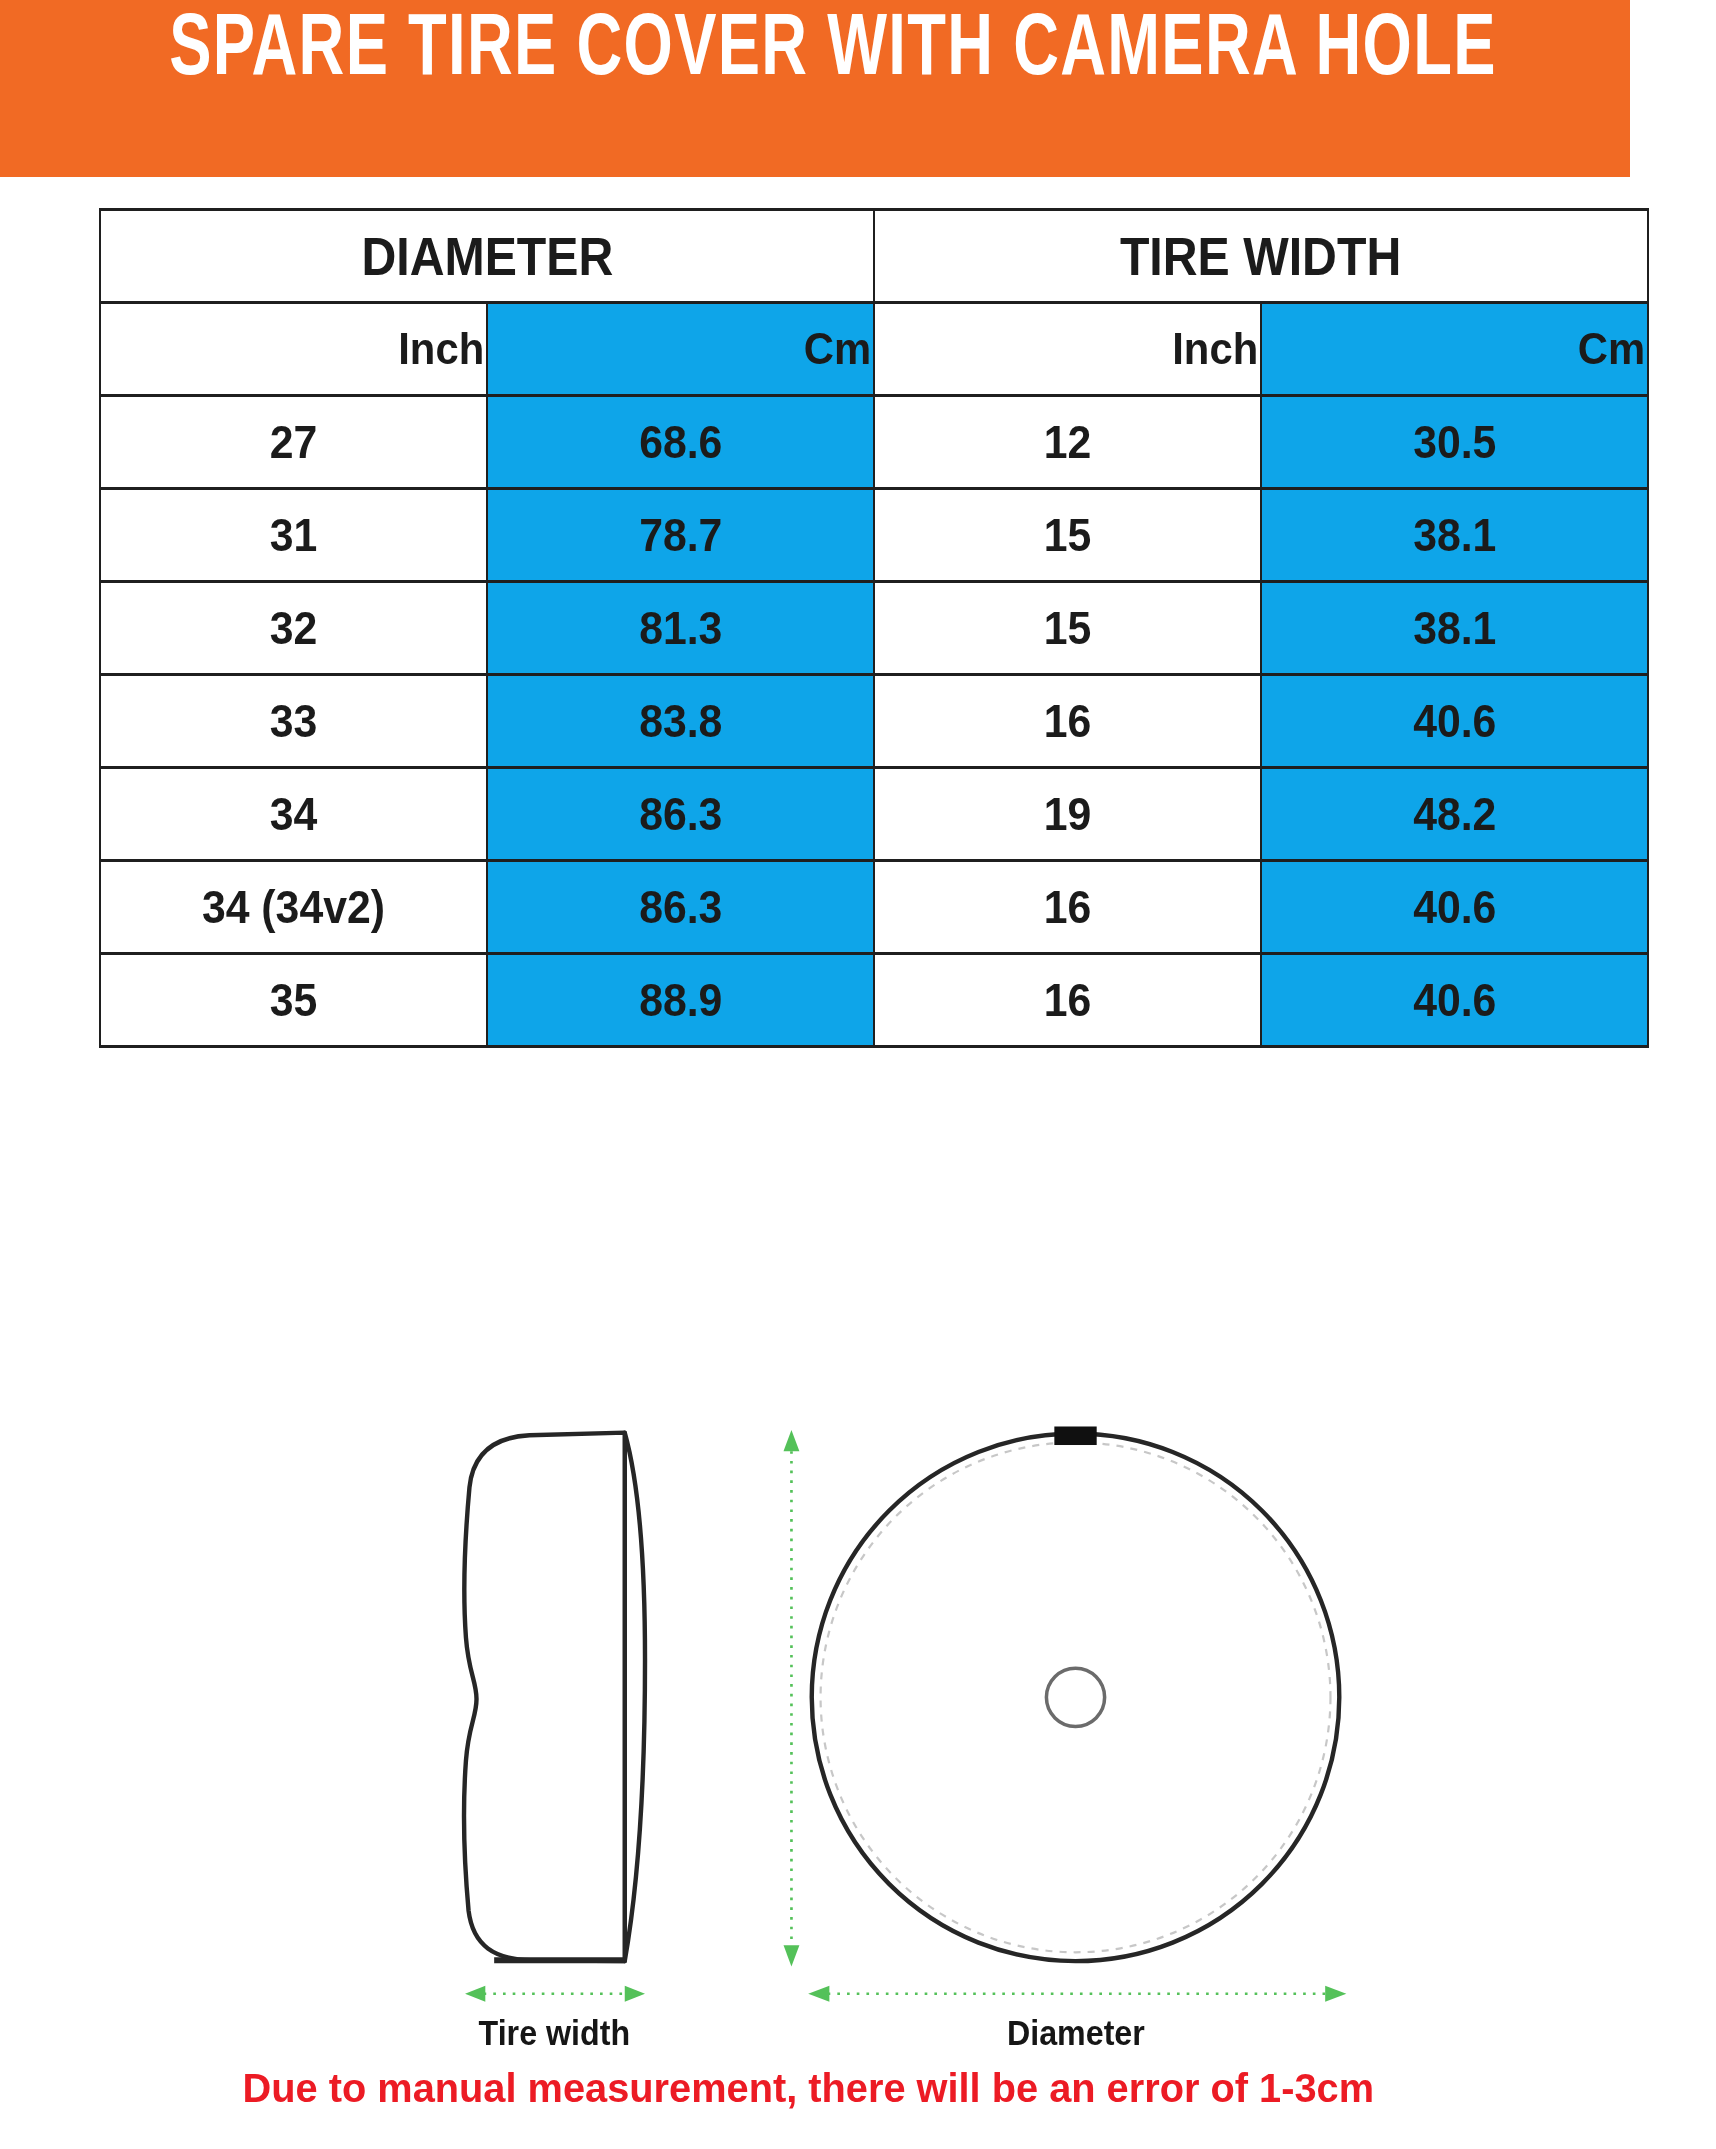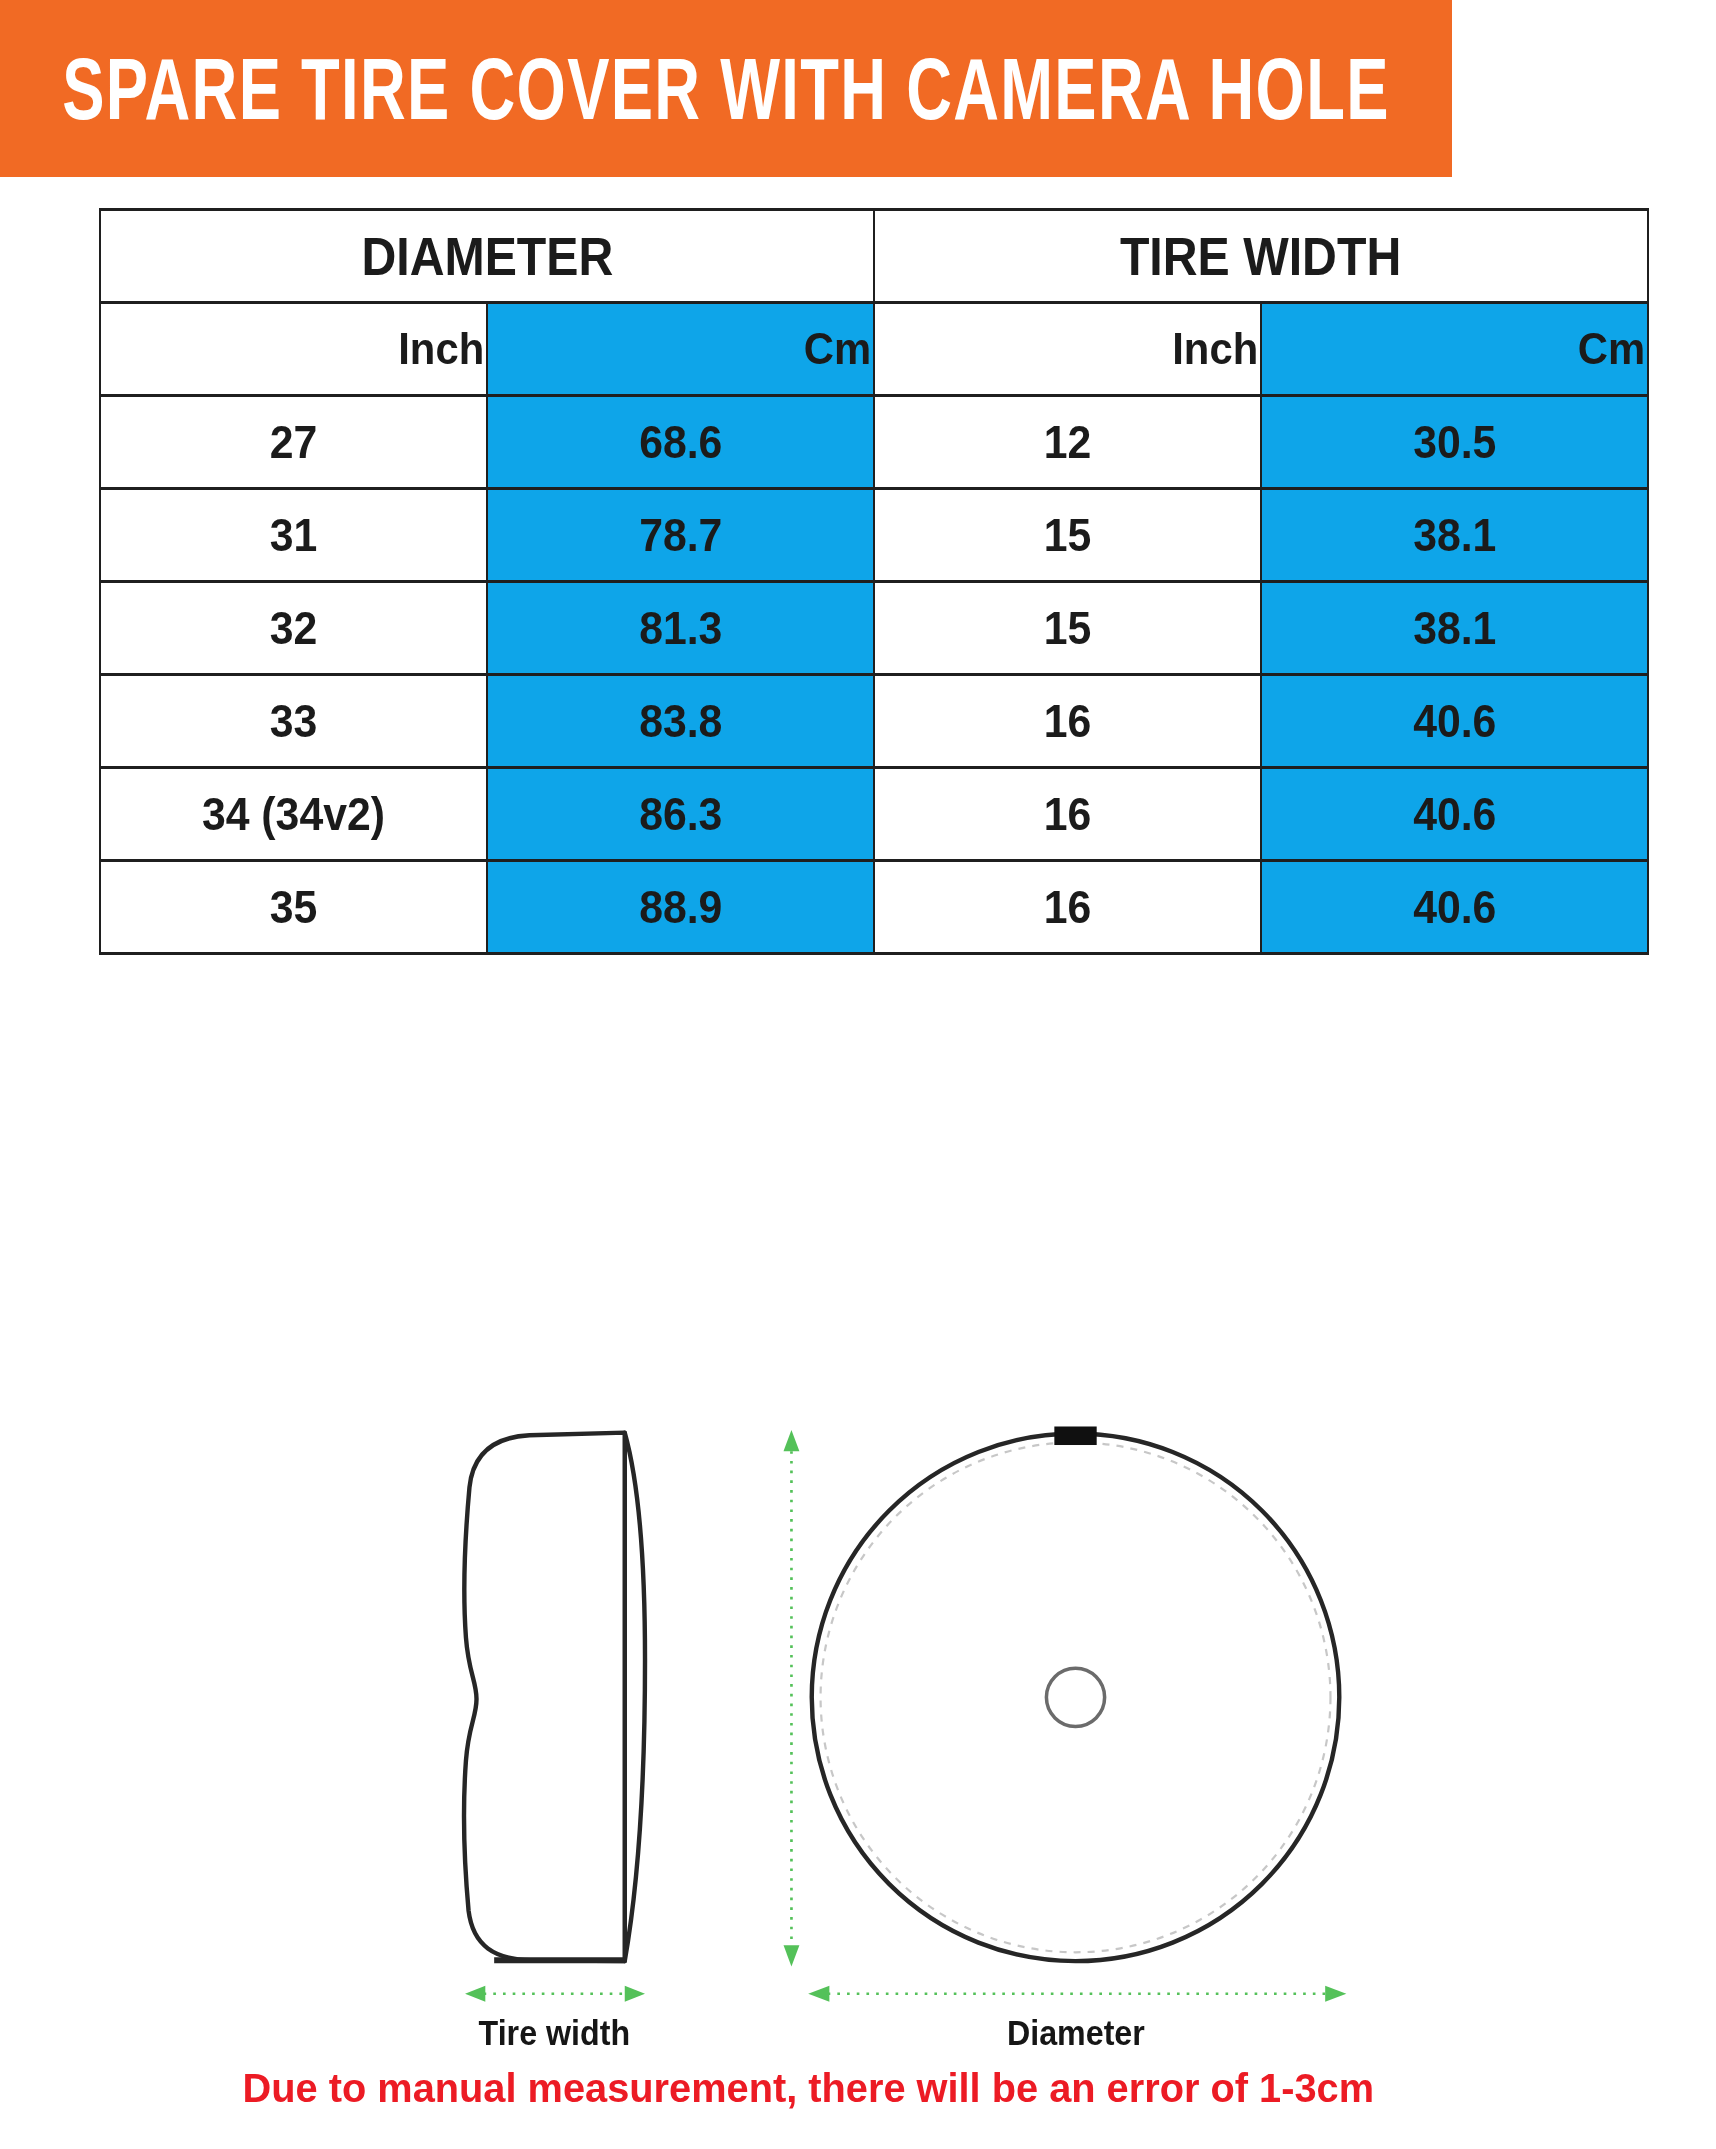--- a/index.html
+++ b/index.html
@@ -13,25 +13,25 @@
     width: 1717px;
     height: 2149px;
     background: #ffffff;
     overflow: hidden;
   }
 
   
   .banner {
     position: absolute;
     left: 0; top: 0;
-    width: 1452px; height: 177px;
+    width: 1594px; height: 177px;
     background: #F16A24;
     display: flex;
-    align-items: center;
     justify-content: center;
+    padding-left: 36px;
   }
   .title {
     color: #ffffff;
     font-size: 88px;
     font-weight: 800;
     white-space: nowrap;
     line-height: 1;
   }
   .title-inner {
     display: inline-block;
@@ -178,20 +178,26 @@
         <td><span class="val">15</span></td>
         <td class="shade"><span class="val">38.1</span></td>
       </tr>
       <tr class="r-data">
         <td><span class="val">33</span></td>
         <td class="shade"><span class="val">83.8</span></td>
         <td><span class="val">16</span></td>
         <td class="shade"><span class="val">40.6</span></td>
       </tr>
       <tr class="r-data">
+        <td><span class="val">34</span></td>
+        <td class="shade"><span class="val">86.3</span></td>
+        <td><span class="val">19</span></td>
+        <td class="shade"><span class="val">48.2</span></td>
+      </tr>
+      <tr class="r-data">
         <td><span class="val">34 (34v2)</span></td>
         <td class="shade"><span class="val">86.3</span></td>
         <td><span class="val">16</span></td>
         <td class="shade"><span class="val">40.6</span></td>
       </tr>
       <tr class="r-data">
         <td><span class="val">35</span></td>
         <td class="shade"><span class="val">88.9</span></td>
         <td><span class="val">16</span></td>
         <td class="shade"><span class="val">40.6</span></td>

